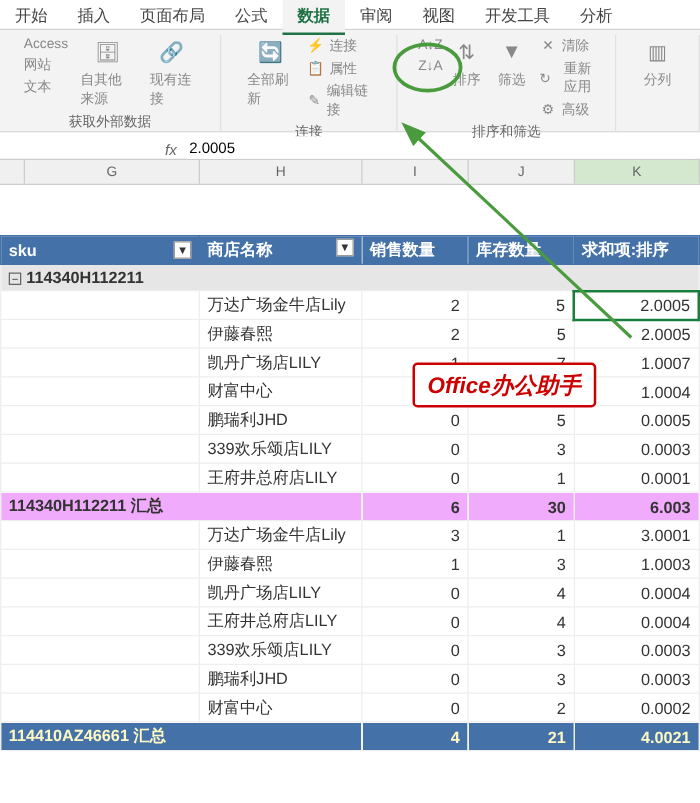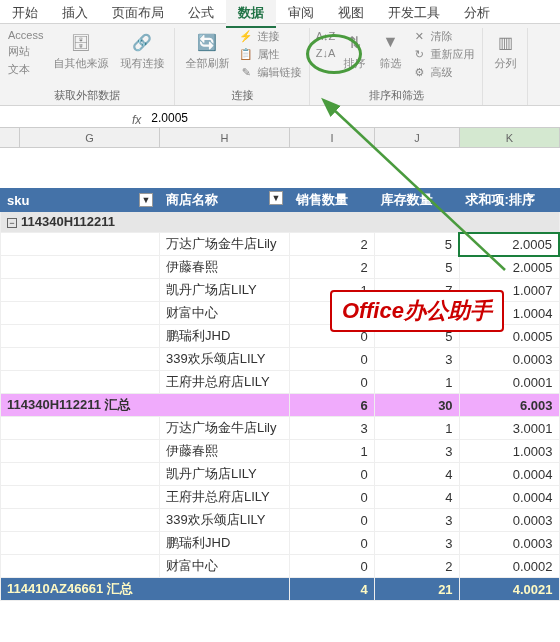--- a/index.html
+++ b/index.html
@@ -3,21 +3,21 @@
 <meta charset="utf-8">
 <style>
   * { box-sizing: border-box; margin: 0; padding: 0; }
   body { font-family: "Microsoft YaHei", Arial, sans-serif; font-size: 12px; background: #fff; width: 560px; color: #333; }
   
   .ribbon-tabs { display: flex; background: #fff; border-bottom: 1px solid #d4d4d4; height: 24px; align-items: flex-start; }
   .tab { padding: 4px 12px; color: #444; cursor: pointer; font-size: 13px; }
   .tab.active { background: #f3f3f3; border-bottom: 2px solid #217346; color: #217346; font-weight: bold; }
   
   .ribbon-content { display: flex; background: #f3f3f3; border-bottom: 1px solid #d4d4d4; padding: 4px 0 0 0; height: 82px; }
-  .group { display: flex; flex-direction: column; align-items: center; padding: 0 6px; border-right: 1px solid #e0e0e0; }
+  .group { display: flex; flex-direction: column; align-items: center; padding: 0 17px; border-right: 1px solid #e0e0e0; }
   .group-body { display: flex; flex: 1; align-items: flex-start; gap: 4px; }
   .group-label { font-size: 11px; color: #666; padding: 2px 0; }
   .rbtn { display: flex; flex-direction: column; align-items: center; padding: 2px 4px; cursor: pointer; color: #888; font-size: 11px; gap: 2px; }
   .rbtn.small { flex-direction: row; gap: 4px; padding: 1px 2px; }
   .rbtn .ico { width: 24px; height: 24px; display: flex; align-items: center; justify-content: center; font-size: 16px; }
   .rbtn.small .ico { width: 14px; height: 14px; font-size: 11px; }
   .vstack { display: flex; flex-direction: column; gap: 1px; }
   
   .sort-circle { position: relative; text-align: right; }
   .green-circle { position: absolute; border: 3px solid #4a9b3e; border-radius: 50%; width: 56px; height: 40px; top: 6px; left: -4px; pointer-events: none; }
@@ -36,21 +36,21 @@
   .hdr-row .filter-btn { float: right; width: 14px; height: 14px; background: #fff; color: #333; display: inline-flex; align-items: center; justify-content: center; font-size: 9px; border: 1px solid #999; }
   .group-row td { background: #e6e6e6; }
   .total-row td { background: #f0abfc; font-weight: bold; }
   .grand-total td { background: #4472a8; color: #fef9c3; font-weight: bold; }
   .collapse { display: inline-block; width: 10px; height: 10px; border: 1px solid #666; text-align: center; line-height: 8px; font-size: 9px; margin-right: 4px; color: #333; }
   .num { text-align: right; }
   .sel-cell { border: 2px solid #1a7f3c !important; }
   
   .watermark { position: absolute; left: 330px; top: 290px; z-index: 50; }
   .wm-box { background: #fff; border: 2px solid #c00; border-radius: 4px; padding: 4px 10px; text-align: center; }
-  .wm-title { color: #c00; font-weight: bold; font-style: italic; font-size: 22px; }
+  .wm-title { color: #c00; font-weight: bold; font-style: italic; font-size: 18px; }
   .wm-url { color: #c00; font-size: 11px; }
   
   .arrow-svg { position: absolute; left: 0; top: 0; pointer-events: none; z-index: 40; }
 </style>
 </head>
 <body>
 
 <div class="ribbon-tabs">
   <div class="tab">开始</div>
   <div class="tab">插入</div>

